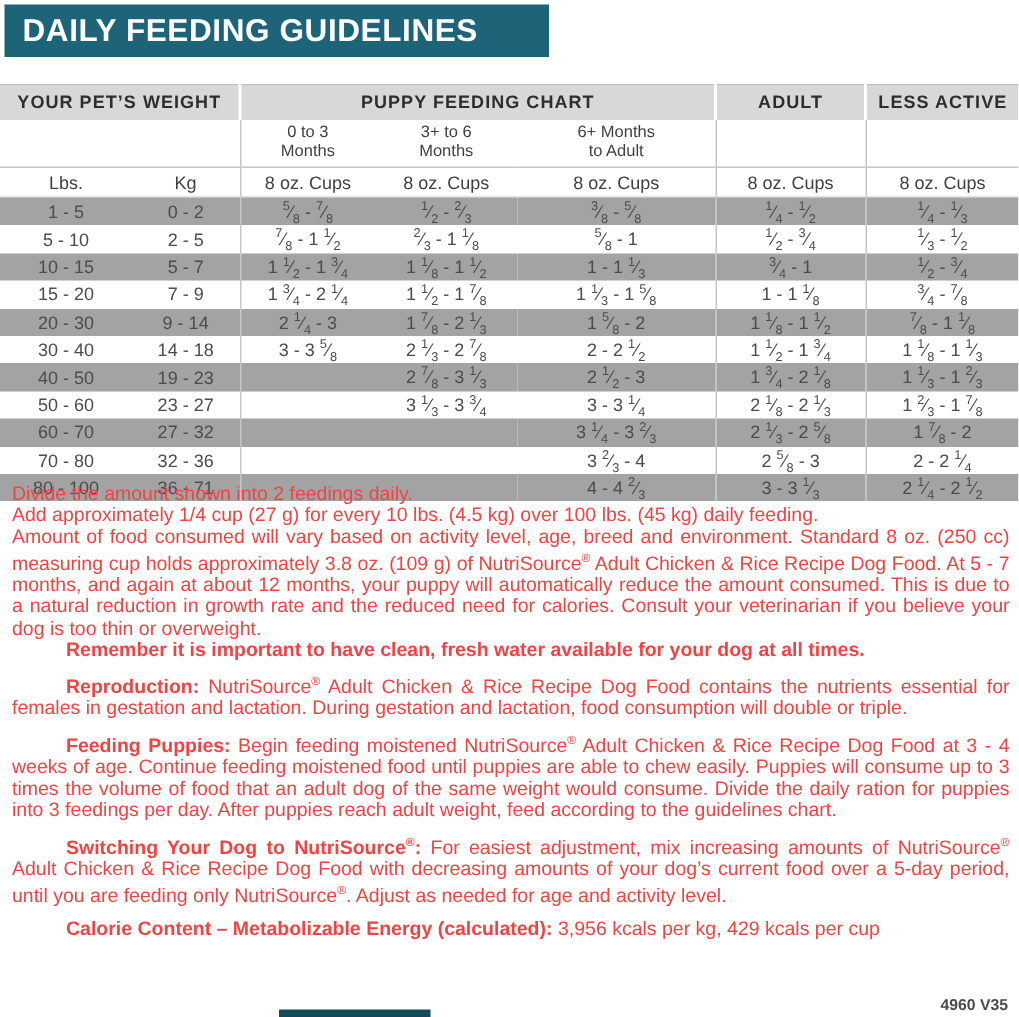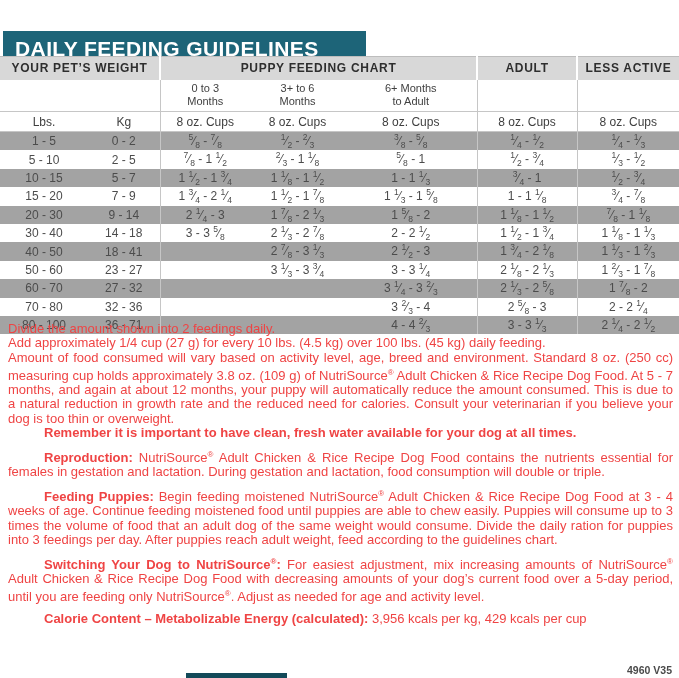--- a/index.html
+++ b/index.html
@@ -2,21 +2,21 @@
 <html><head>
 <meta charset="utf-8">
 <style>
   * { margin:0; padding:0; box-sizing:border-box; }
   html,body { width:679px; height:678px; background:#ffffff; overflow:hidden;
               font-family:"Liberation Sans","DejaVu Sans",sans-serif; }
   .page { position:relative; width:679px; height:678px; }
 
   
   .banner { position:absolute; left:3px; top:3px; width:363px; height:35px;
-            background:#1d6478; display:flex; align-items:center;margin-top:28px; }
+            background:#1d6478; display:flex; align-items:center; }
   .banner h1 { color:#ffffff; font-size:21px; font-weight:700; letter-spacing:0.4px;
                padding-left:12px; white-space:nowrap; }
 
   
   table { position:absolute; top:56px; left:0; width:679px; border-collapse:collapse;
           table-layout:fixed; border-top:1px solid #bdbdbd; }
   th, td { text-align:center; vertical-align:middle; font-weight:400; padding:0; }
   tr.grp th { background:#d8d8d8; font-size:12px; font-weight:700; color:#2e2e2e;
               letter-spacing:0.7px; height:23px; }
   tr.grp th.wsep { border-left:2px solid #ffffff; }
@@ -139,21 +139,21 @@
           <td>30 - 40</td>
           <td>14 - 18</td>
           <td class="bl">3 - 3 <span class="fr"><sup>5</sup>⁄<sub>8</sub></span></td>
           <td>2 <span class="fr"><sup>1</sup>⁄<sub>3</sub></span> - 2 <span class="fr"><sup>7</sup>⁄<sub>8</sub></span></td>
           <td>2 - 2 <span class="fr"><sup>1</sup>⁄<sub>2</sub></span></td>
           <td class="bl">1 <span class="fr"><sup>1</sup>⁄<sub>2</sub></span> - 1 <span class="fr"><sup>3</sup>⁄<sub>4</sub></span></td>
           <td class="bl">1 <span class="fr"><sup>1</sup>⁄<sub>8</sub></span> - 1 <span class="fr"><sup>1</sup>⁄<sub>3</sub></span></td>
         </tr>
         <tr class="striped">
           <td>40 - 50</td>
-          <td>18 - 41</td>
+          <td>19 - 23</td>
           <td class="bl"></td>
           <td>2 <span class="fr"><sup>7</sup>⁄<sub>8</sub></span> - 3 <span class="fr"><sup>1</sup>⁄<sub>3</sub></span></td>
           <td>2 <span class="fr"><sup>1</sup>⁄<sub>2</sub></span> - 3</td>
           <td class="bl">1 <span class="fr"><sup>3</sup>⁄<sub>4</sub></span> - 2 <span class="fr"><sup>1</sup>⁄<sub>8</sub></span></td>
           <td class="bl">1 <span class="fr"><sup>1</sup>⁄<sub>3</sub></span> - 1 <span class="fr"><sup>2</sup>⁄<sub>3</sub></span></td>
         </tr>
         <tr>
           <td>50 - 60</td>
           <td>23 - 27</td>
           <td class="bl"></td>

